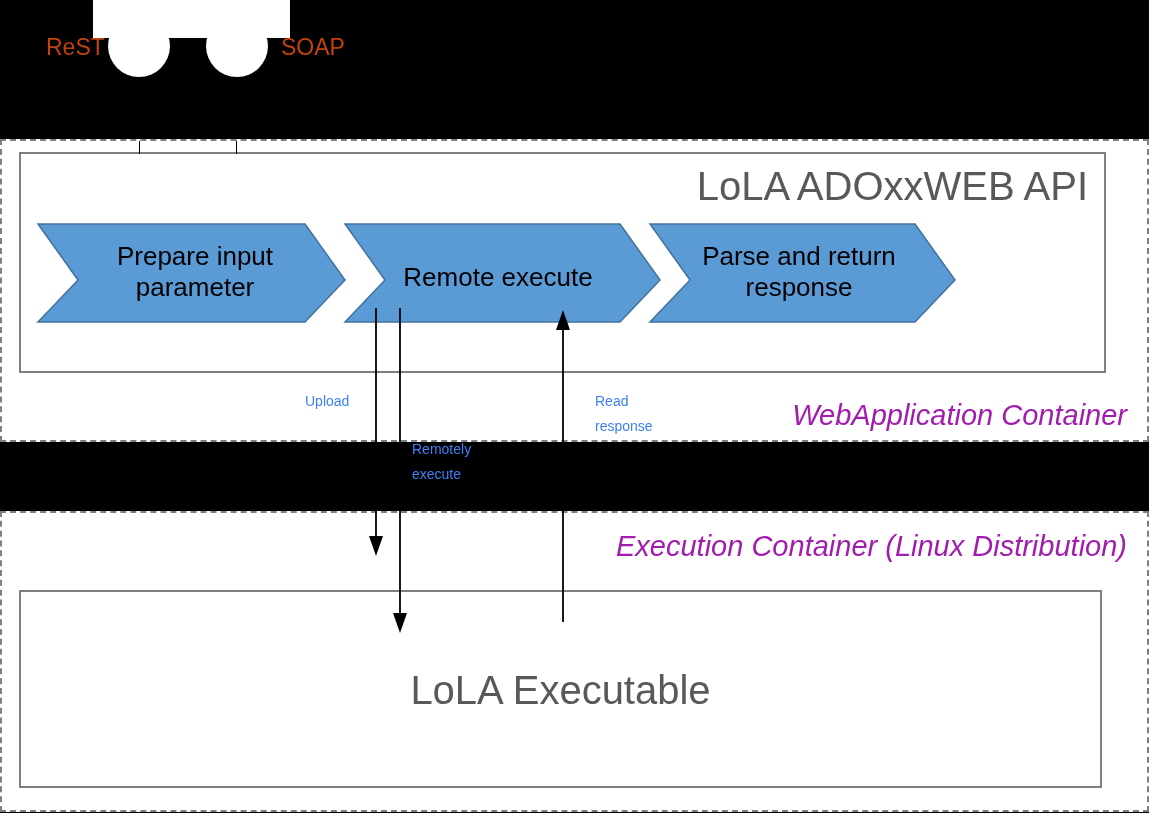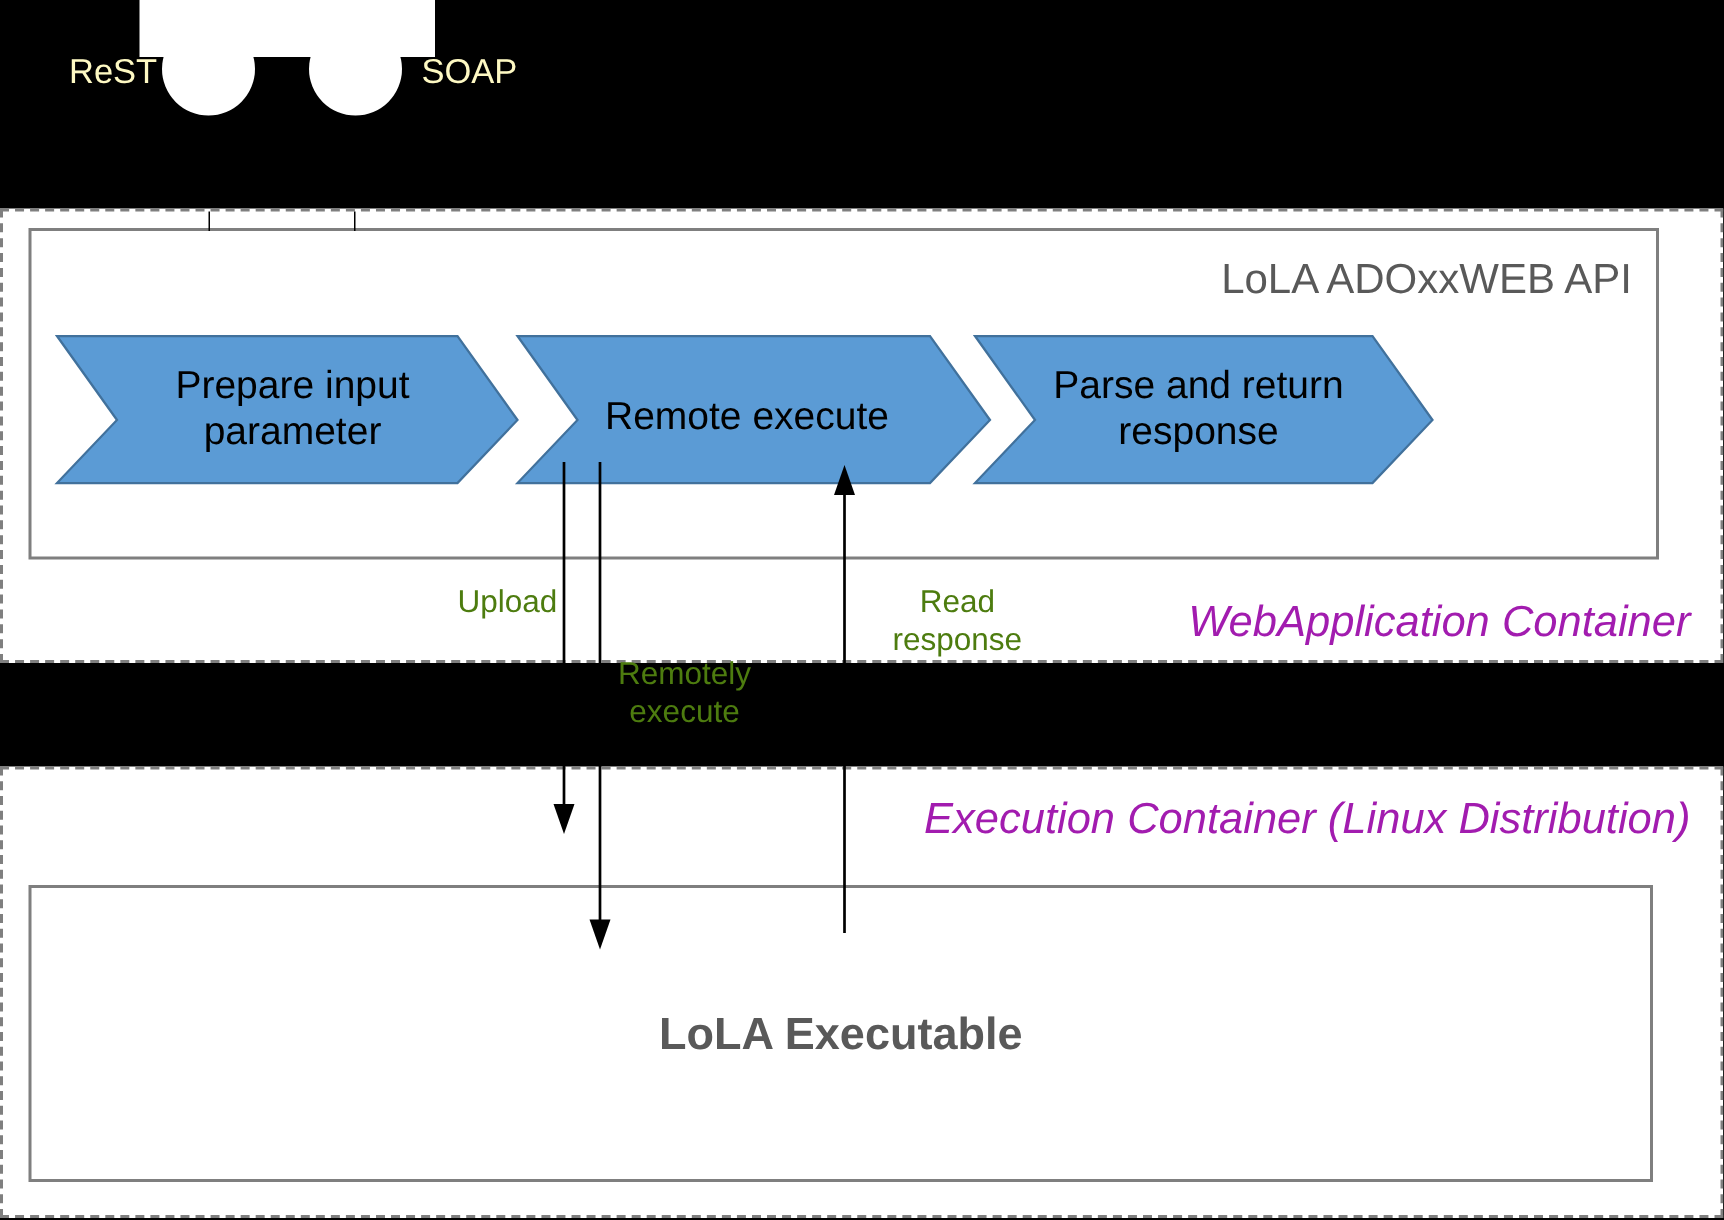--- a/index.html
+++ b/index.html
@@ -33,21 +33,21 @@
     position: absolute;
     width: 62px; height: 62px;
     border-radius: 50%;
     background: #ffffff;
   }
   .lolli-circle.rest { left: 108px; top: 15px; }
   .lolli-circle.soap { left: 206px; top: 15px; }
 
   .iface-label {
     position: absolute;
-    color: #fef9c3;
+    color: #c2410c;
     font-size: 23px;
     line-height: 27px;
     white-space: nowrap;
   }
   .iface-label.rest { left: 46px; top: 34px; }
   .iface-label.soap { left: 281px; top: 34px; text-align: right; }
 
   
   .stem {
     position: absolute;
@@ -85,30 +85,29 @@
     background: #ffffff;
     border: 2px solid #7f7f7f;
     box-sizing: border-box;
   }
   #api-box    { left: 19px;  top: 152px; width: 1087px; height: 221px; }
   #exec-box   { left: 19px;  top: 590px; width: 1083px; height: 198px; }
 
   .box-title {
     position: absolute;
     color: #595959;
-    font-size: 28px;
+    font-size: 40px;
     line-height: 36px;
     white-space: nowrap;
   }
   #api-title { right: 16px; top: 14px; }
   #exec-title {
     left: 0; right: 0; top: 80px;
     text-align: center;
-    font-size: 30px;
-    font-weight: bold;
+    font-size: 40px;
   }
 
   
   .chevron-layer {
     position: absolute;
     left: 0; top: 0;
     width: 1149px; height: 813px;
     pointer-events: none;
   }
   .chev-text {
@@ -119,25 +118,24 @@
     text-align: center;
     white-space: pre-line;
   }
   #chev-text-0 { left: 70px;  top: 241px; width: 250px; }
   #chev-text-1 { left: 378px; top: 262px; width: 240px; }
   #chev-text-2 { left: 672px; top: 241px; width: 254px; }
 
   
   .flow-label {
     position: absolute;
-    color: #4d7c0f;
-    font-size: 21px;
+    color: #3b82f6;
+    font-size: 14px;
     line-height: 25px;
     white-space: pre-line;
-    text-align: center;
   }
   #label-upload   { left: 305px; top: 389px; }
   #label-read     { left: 571px; top: 389px; margin-left: 24px; }
   #label-remotely { left: 412px; top: 437px; }
 
   
   .arrow-layer {
     position: absolute;
     left: 0; top: 0;
     width: 1149px; height: 813px;

